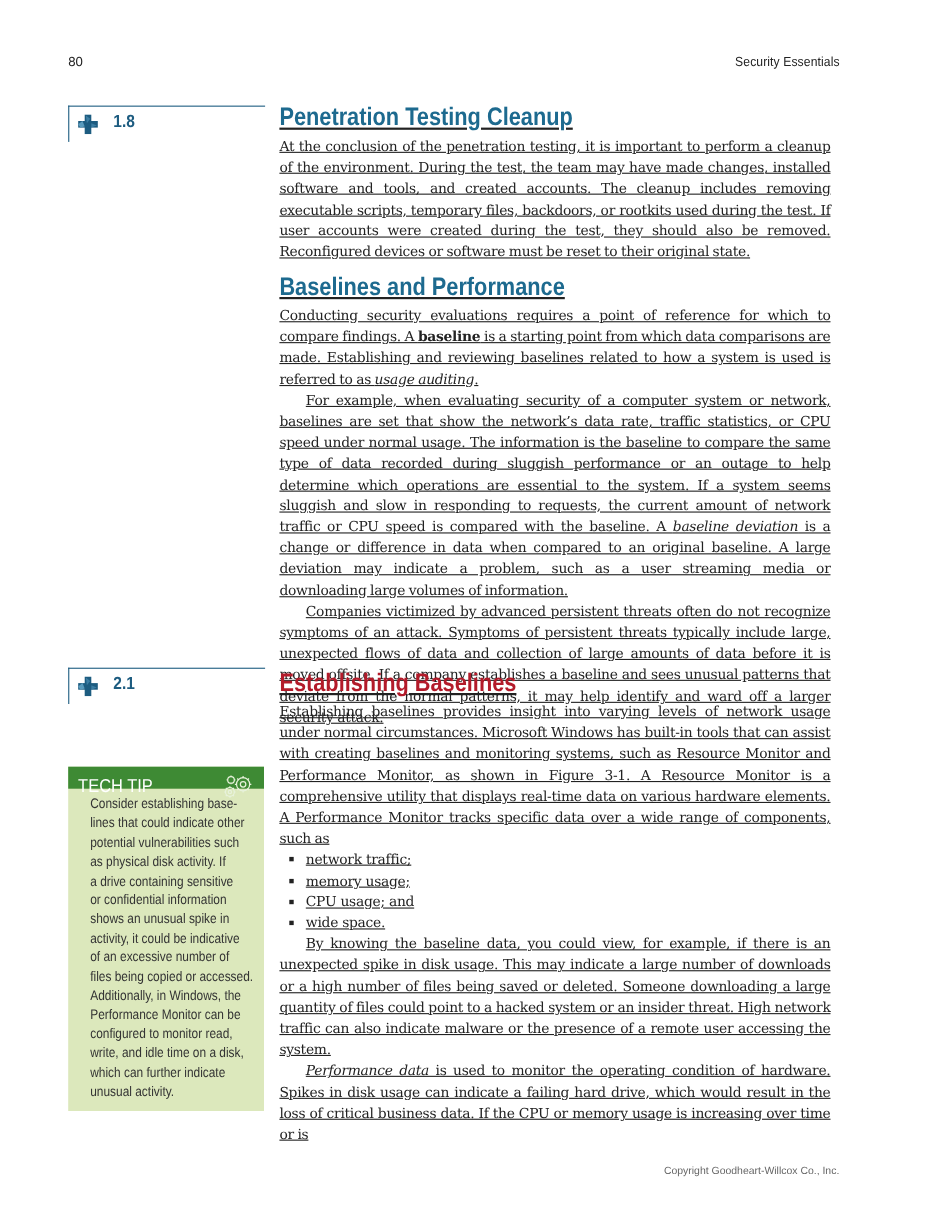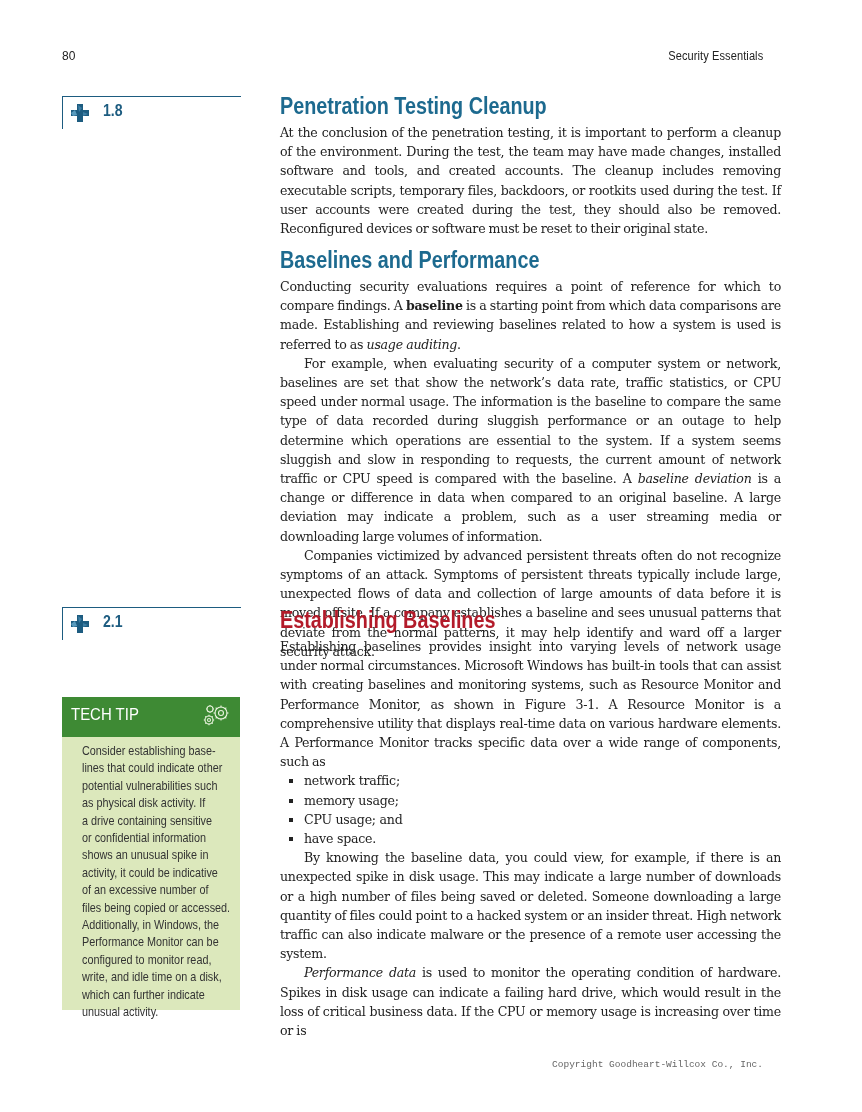--- a/index.html
+++ b/index.html
@@ -2,36 +2,36 @@
 <html><head>
 <meta charset="utf-8">
 <style>
   html, body { margin: 0; padding: 0; background: #ffffff; }
   body { width: 862px; height: 1112px; position: relative; overflow: hidden; }
   .page-num { position: absolute; left: 62px; top: 49px; font-family: "Liberation Sans", sans-serif; font-size: 12px; color: #222; }
   .running-head { position: absolute; right: 99px; top: 49px; font-family: "Liberation Sans", sans-serif; font-size: 12px; color: #222; letter-spacing: 0.1px; transform: scaleX(0.92); transform-origin: right; }
   .objective { position: absolute; left: 62px; width: 178px; height: 32px; border-top: 1.3px solid #1d5c80; border-left: 1.3px solid #1d5c80; }
   .objective .icon { position: absolute; left: 8px; top: 7px; width: 18px; height: 18px; }
   .objective .num { position: absolute; left: 40px; top: 5px; font-family: "Liberation Sans", sans-serif; font-weight: bold; font-size: 16px; color: #1d5c80; transform: scaleX(0.88); transform-origin: left; }
-  .main { position: absolute; left: 280px; width: 501px; font-family: "DejaVu Serif", serif; font-size: 12.6px; line-height: 19.2px; color: #222; }
+  .main { position: absolute; left: 254px; width: 501px; font-family: "DejaVu Serif", serif; font-size: 12.6px; line-height: 19.2px; color: #222; text-decoration: underline; }
   .h { font-family: "Liberation Sans", sans-serif; font-weight: bold; font-size: 23px; line-height: 28px; margin: 0; transform: scaleX(0.86); transform-origin: left; white-space: nowrap; }
   .h.blue { color: #1d6a8f; }
   .h.red { color: #b31b2a; }
   .p { margin: 0; text-align: justify; letter-spacing: -0.25px; word-spacing: -0.5px; }
   .p.indent { text-indent: 24px; }
   .bullets { margin: 0; padding: 0; list-style: none; }
   .bullets li { position: relative; padding-left: 24px; letter-spacing: -0.25px; }
   .bullets li .bullet { position: absolute; left: 9px; top: 8px; width: 4px; height: 4px; background: #222; }
   .techtip { position: absolute; left: 62px; top: 697px; width: 178px; height: 313px; background: #dce8bc; }
-  .techtip .head { height: 40px; background: #3e8a34; position: relative; }
+  .techtip .head { height: 20px; background: #3e8a34; position: relative; }
   .techtip .head .title { position: absolute; left: 9px; top: 8px; font-family: "Liberation Sans", sans-serif; font-size: 17px; color: #fff; transform: scaleX(0.88); transform-origin: left; white-space: nowrap; }
   .techtip .head .gear { position: absolute; right: 10px; top: 6px; width: 28px; height: 24px; }
   .techtip .body { padding: 6px 8px 0 20px; font-family: "Liberation Sans", sans-serif; font-size: 12.6px; line-height: 17.4px; color: #333; }
   .techtip .body span.line { display: block; white-space: nowrap; transform: scaleX(0.86); transform-origin: left; }
-  .copyright { position: absolute; right: 99px; top: 1059px; font-family: Liberation Mono, monospace; font-size: 9.5px; color: #666; }
+  .copyright { position: absolute; right: 99px; top: 1059px; font-family: Liberation Sans, sans-serif; font-size: 9.5px; color: #666; }
 </style>
 </head>
 <body>
 
 <div class="page-num">80</div>
 <div class="running-head">Security Essentials</div>
 
 <div class="objective" style="top:96px;">
   <svg class="icon" viewBox="0 0 18 18">
     <rect x="6" y="0" width="6" height="18" fill="#1d5c80"></rect>
@@ -66,21 +66,21 @@
   <p class="p indent">Companies victimized by advanced persistent threats often do not recognize symptoms of an attack. Symptoms of persistent threats typically include large, unexpected flows of data and collection of large amounts of data before it is moved offsite. If a company establishes a baseline and sees unusual patterns that deviate from the normal patterns, it may help identify and ward off a larger security attack.</p>
 </div>
 
 <div class="main" style="top:606px;">
   <h2 class="h red">Establishing Baselines</h2>
   <p class="p" style="margin-top:3px;">Establishing baselines provides insight into varying levels of network usage under normal circumstances. Microsoft Windows has built-in tools that can assist with creating baselines and monitoring systems, such as Resource Monitor and Performance Monitor, as shown in Figure 3-1. A Resource Monitor is a comprehensive utility that displays real-time data on various hardware elements. A Performance Monitor tracks specific data over a wide range of components, such as</p>
   <ul class="bullets">
     <li><span class="bullet"></span><span>network traffic;</span></li>
     <li><span class="bullet"></span><span>memory usage;</span></li>
     <li><span class="bullet"></span><span>CPU usage; and</span></li>
-    <li><span class="bullet"></span><span>have space.</span></li>
+    <li><span class="bullet"></span><span>wide space.</span></li>
   </ul>
   <p class="p indent">By knowing the baseline data, you could view, for example, if there is an unexpected spike in disk usage. This may indicate a large number of downloads or a high number of files being saved or deleted. Someone downloading a large quantity of files could point to a hacked system or an insider threat. High network traffic can also indicate malware or the presence of a remote user accessing the system.</p>
   <p class="p indent"><i>Performance data</i><span> is used to monitor the operating condition of hardware. Spikes in disk usage can indicate a failing hard drive, which would result in the loss of critical business data. If the CPU or memory usage is increasing over time or is</span></p>
 </div>
 
 <div class="techtip">
   <div class="head">
     <span class="title">TECH TIP</span>
     <svg class="gear" viewBox="0 0 28 24" fill="none" stroke="#e8f2dc" stroke-width="1.1">
       <circle cx="19" cy="10" r="6"></circle>

